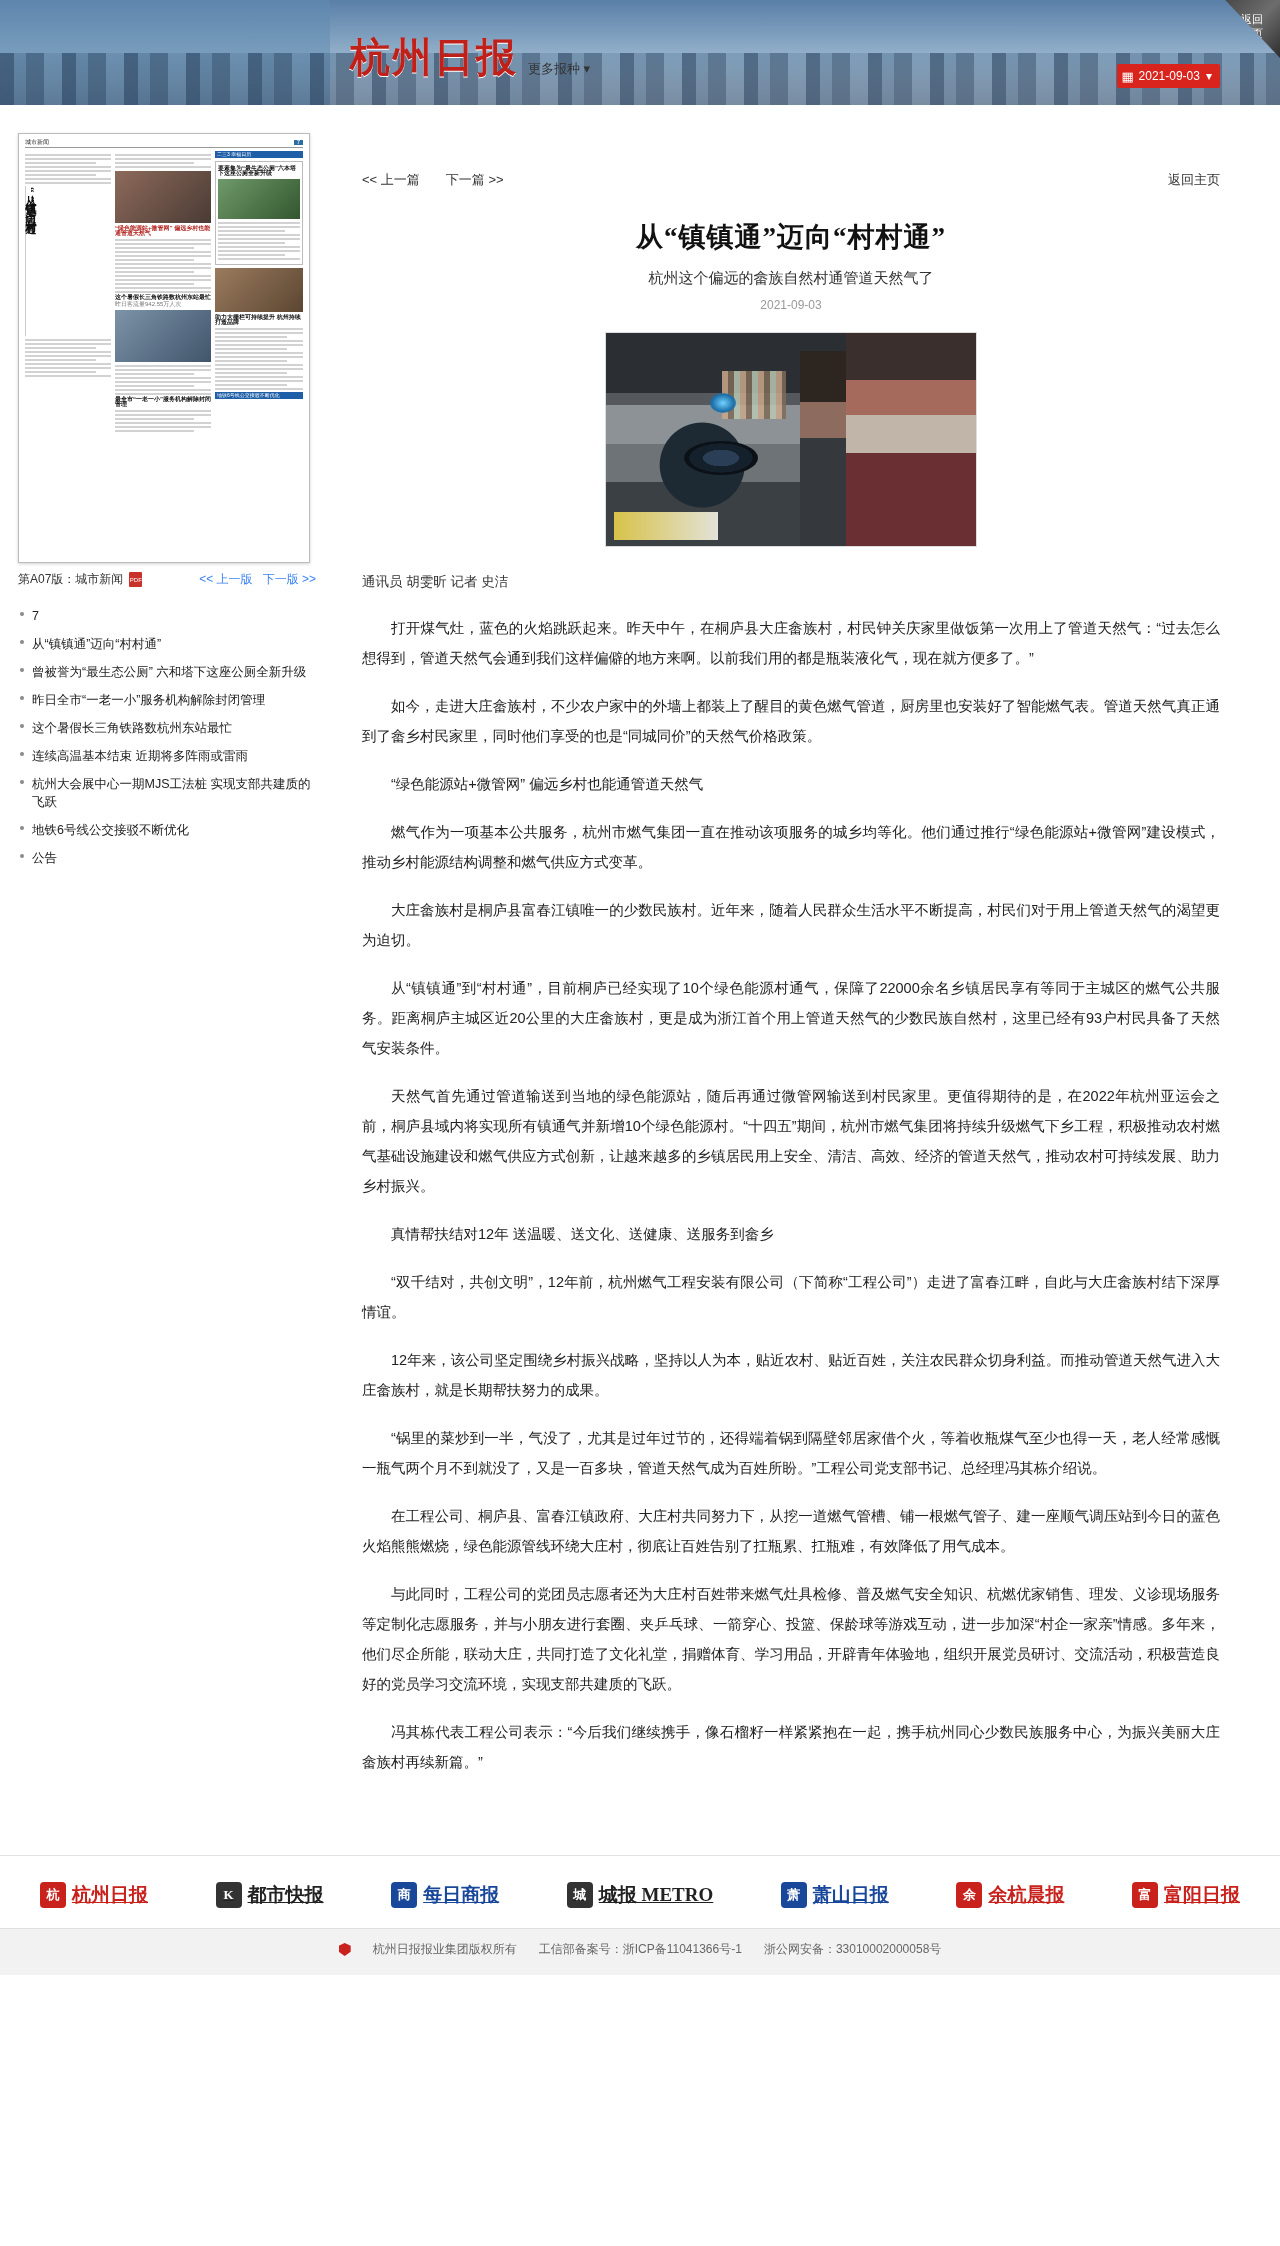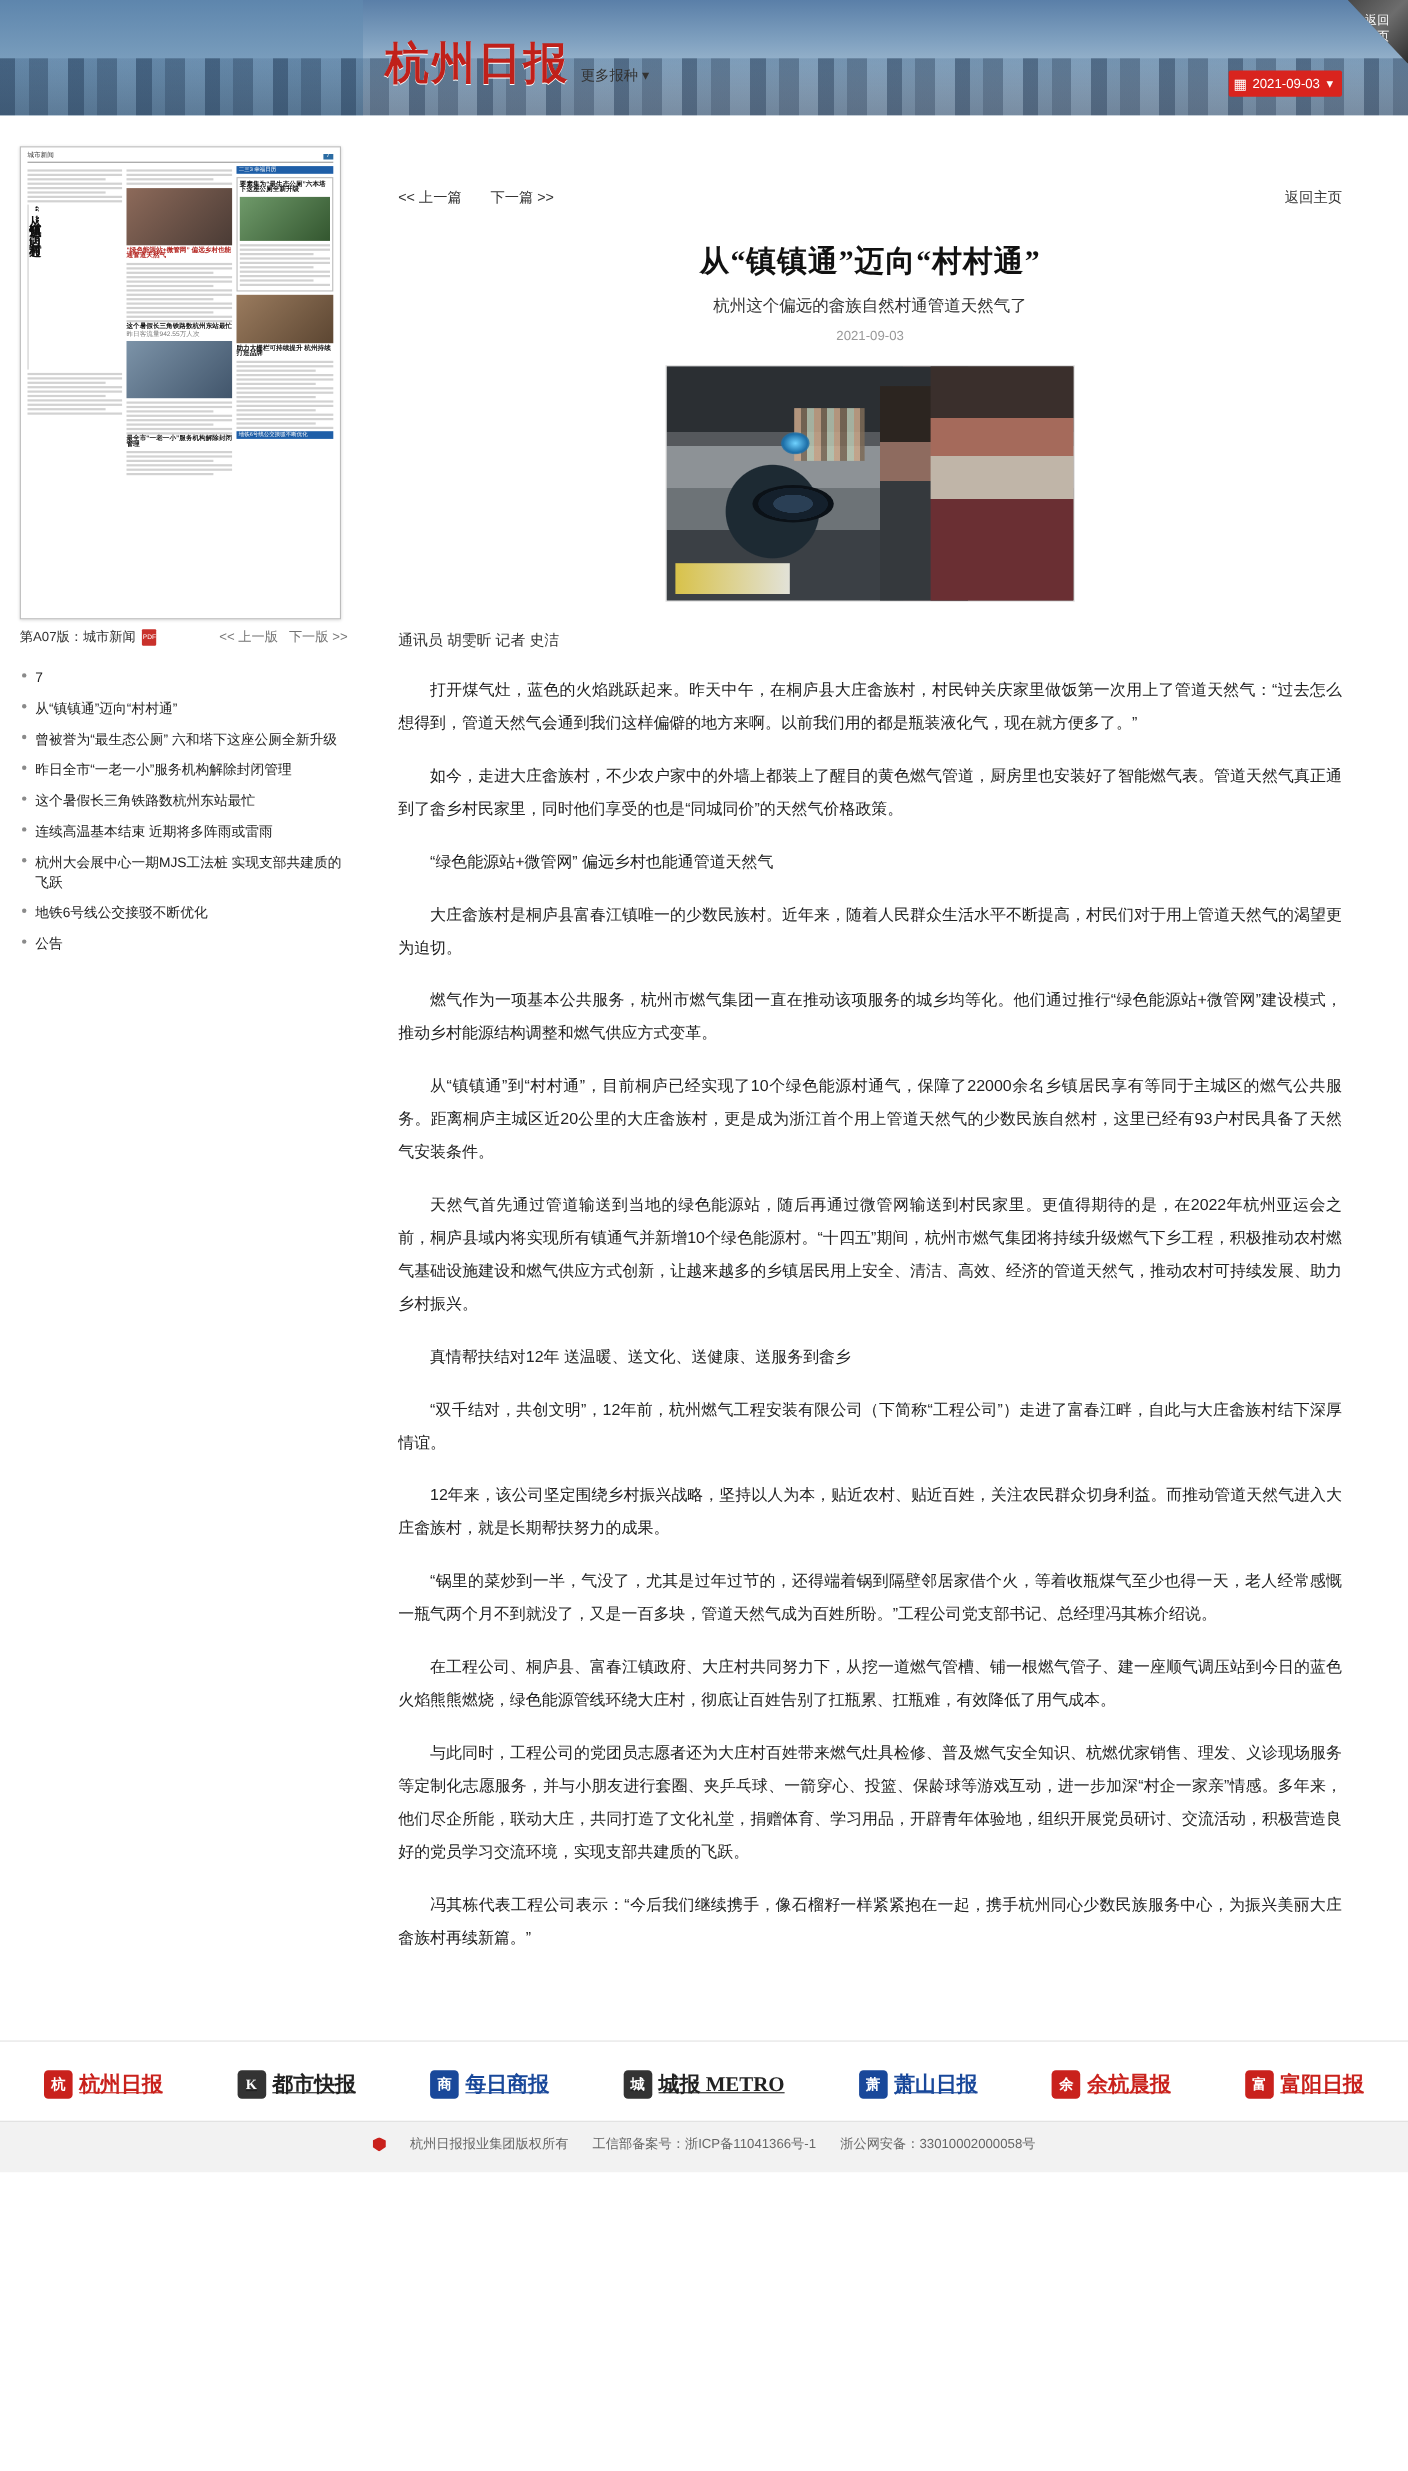--- a/index.html
+++ b/index.html
@@ -96,21 +96,21 @@
   .photo.g { background:linear-gradient(135deg,#6f9a6a,#33562f); height:40px; }
   .hl { font-size:6px; font-weight:bold; color:#111; margin:2px 0; }
   .hl.red { color:#b3241f; }
   .box { border:1px solid #bbb; padding:2px; margin-top:3px; }
   .blue-band { background:#1f5fa8; color:#fff; font-size:5px; padding:1px 2px; }
 
   .paper-caption { margin-top:8px; display:flex; align-items:center; gap:6px; font-size:12px; color:#333; }
   .pdf-ico { width:13px; height:15px; background:#c9312b; color:#fff; font-size:6px;
     display:flex; align-items:center; justify-content:center; border-radius:1px; }
   .pager { margin-left:auto; font-size:12px; color:#333; }
-  .pager a { color:#737373; text-decoration:none; }
+  .pager a { color:#3b82f6; text-decoration:none; }
 
   
   .list { margin-top:14px; list-style:none; padding:0; }
   .list li { font-size:12.5px; color:#222; line-height:18px; padding:5px 0 5px 14px; position:relative; }
   .list li:before { content:""; position:absolute; left:2px; top:10px; width:4px; height:4px; background:#8a8a8a; border-radius:50%; }
 
   
   .artnav { display:flex; align-items:center; font-size:13px; color:#333; padding:4px 0 18px 0; }
   .artnav .prev { margin-right:26px; }
   .artnav .home { margin-left:auto; }
@@ -360,22 +360,22 @@
         <div class="person2"></div>
         <div class="person"></div>
         <div class="tray"></div>
       </div>
 
       <div class="byline">通讯员 胡雯昕 记者 史洁</div>
 
       <p class="body">打开煤气灶，蓝色的火焰跳跃起来。昨天中午，在桐庐县大庄畲族村，村民钟关庆家里做饭第一次用上了管道天然气：“过去怎么想得到，管道天然气会通到我们这样偏僻的地方来啊。以前我们用的都是瓶装液化气，现在就方便多了。”</p>
       <p class="body">如今，走进大庄畲族村，不少农户家中的外墙上都装上了醒目的黄色燃气管道，厨房里也安装好了智能燃气表。管道天然气真正通到了畲乡村民家里，同时他们享受的也是“同城同价”的天然气价格政策。</p>
       <p class="body">“绿色能源站+微管网” 偏远乡村也能通管道天然气</p>
+      <p class="body">燃气作为一项基本公共服务，杭州市燃气集团一直在推动该项服务的城乡均等化。他们通过推行“绿色能源站+微管网”建设模式，推动乡村能源结构调整和燃气供应方式变革。</p>
       <p class="body">大庄畲族村是桐庐县富春江镇唯一的少数民族村。近年来，随着人民群众生活水平不断提高，村民们对于用上管道天然气的渴望更为迫切。</p>
-      <p class="body">燃气作为一项基本公共服务，杭州市燃气集团一直在推动该项服务的城乡均等化。他们通过推行“绿色能源站+微管网”建设模式，推动乡村能源结构调整和燃气供应方式变革。</p>
       <p class="body">从“镇镇通”到“村村通”，目前桐庐已经实现了10个绿色能源村通气，保障了22000余名乡镇居民享有等同于主城区的燃气公共服务。距离桐庐主城区近20公里的大庄畲族村，更是成为浙江首个用上管道天然气的少数民族自然村，这里已经有93户村民具备了天然气安装条件。</p>
       <p class="body">天然气首先通过管道输送到当地的绿色能源站，随后再通过微管网输送到村民家里。更值得期待的是，在2022年杭州亚运会之前，桐庐县域内将实现所有镇通气并新增10个绿色能源村。“十四五”期间，杭州市燃气集团将持续升级燃气下乡工程，积极推动农村燃气基础设施建设和燃气供应方式创新，让越来越多的乡镇居民用上安全、清洁、高效、经济的管道天然气，推动农村可持续发展、助力乡村振兴。</p>
       <p class="body">真情帮扶结对12年 送温暖、送文化、送健康、送服务到畲乡</p>
       <p class="body">“双千结对，共创文明”，12年前，杭州燃气工程安装有限公司（下简称“工程公司”）走进了富春江畔，自此与大庄畲族村结下深厚情谊。</p>
       <p class="body">12年来，该公司坚定围绕乡村振兴战略，坚持以人为本，贴近农村、贴近百姓，关注农民群众切身利益。而推动管道天然气进入大庄畲族村，就是长期帮扶努力的成果。</p>
       <p class="body">“锅里的菜炒到一半，气没了，尤其是过年过节的，还得端着锅到隔壁邻居家借个火，等着收瓶煤气至少也得一天，老人经常感慨一瓶气两个月不到就没了，又是一百多块，管道天然气成为百姓所盼。”工程公司党支部书记、总经理冯其栋介绍说。</p>
       <p class="body">在工程公司、桐庐县、富春江镇政府、大庄村共同努力下，从挖一道燃气管槽、铺一根燃气管子、建一座顺气调压站到今日的蓝色火焰熊熊燃烧，绿色能源管线环绕大庄村，彻底让百姓告别了扛瓶累、扛瓶难，有效降低了用气成本。</p>
       <p class="body">与此同时，工程公司的党团员志愿者还为大庄村百姓带来燃气灶具检修、普及燃气安全知识、杭燃优家销售、理发、义诊现场服务等定制化志愿服务，并与小朋友进行套圈、夹乒乓球、一箭穿心、投篮、保龄球等游戏互动，进一步加深“村企一家亲”情感。多年来，他们尽企所能，联动大庄，共同打造了文化礼堂，捐赠体育、学习用品，开辟青年体验地，组织开展党员研讨、交流活动，积极营造良好的党员学习交流环境，实现支部共建质的飞跃。</p>
       <p class="body">冯其栋代表工程公司表示：“今后我们继续携手，像石榴籽一样紧紧抱在一起，携手杭州同心少数民族服务中心，为振兴美丽大庄畲族村再续新篇。”</p>
     </div>

